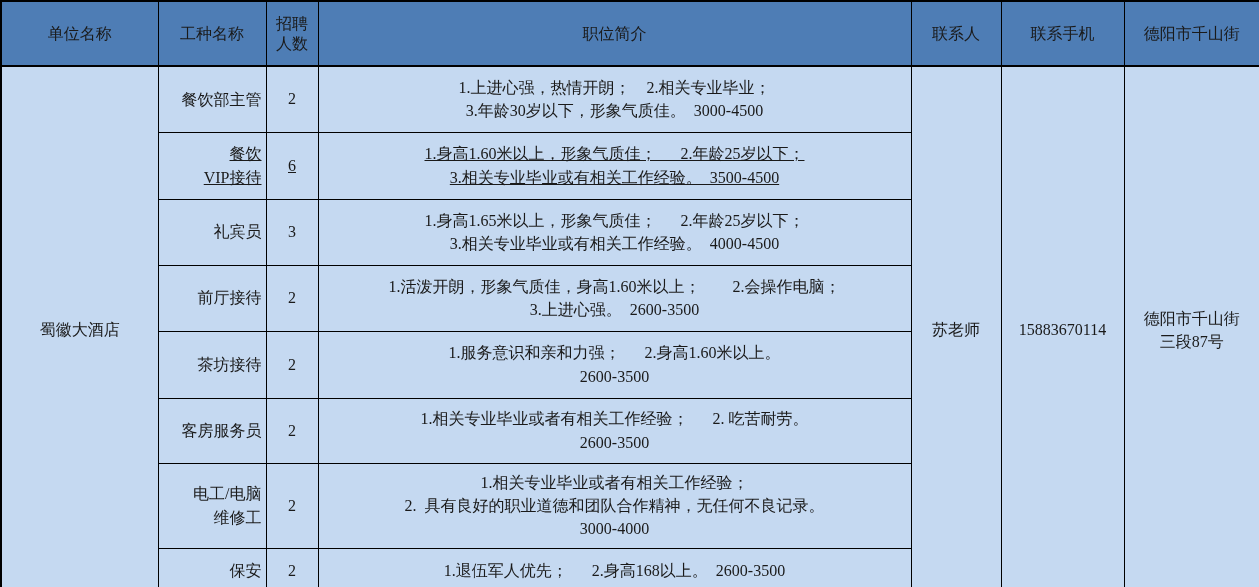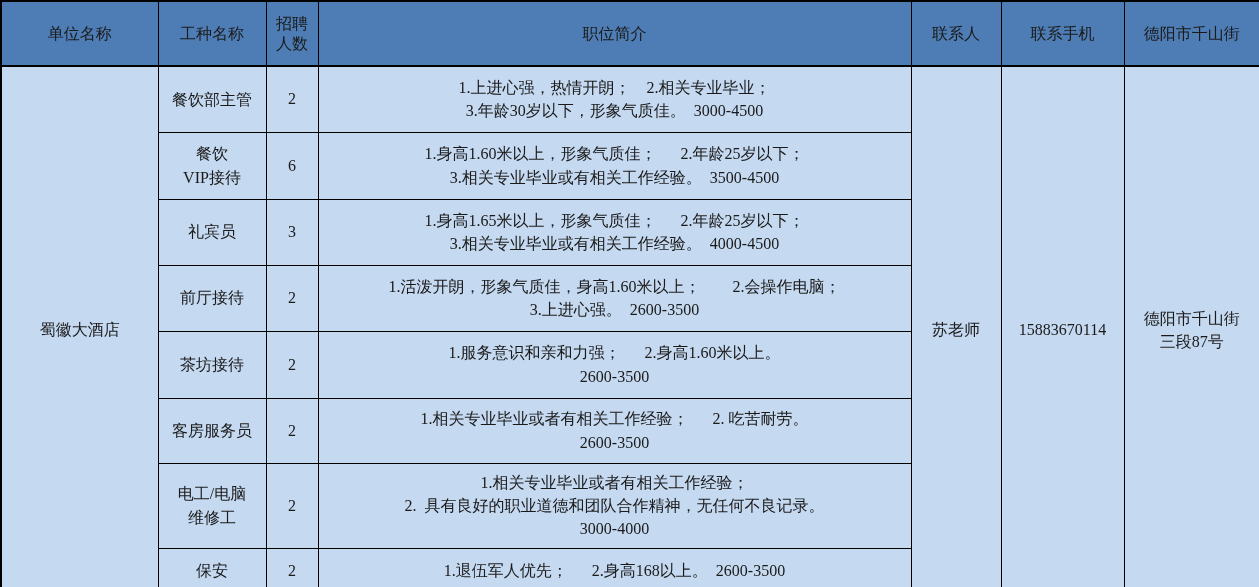--- a/index.html
+++ b/index.html
@@ -34,29 +34,29 @@
     padding: 2px 4px;
   }
   table.jobs thead th {
     background: var(--header-bg);
     border-bottom: 2px solid var(--border-color);
     line-height: 1.25;
   }
   table.jobs td { background: var(--cell-bg); }
   tr.hdr    { height: 65px; }
   tr.r1 { height: 66px; }
-  tr.r2 { height: 67px; }
+  tr.r2 { height: 67px; text-decoration: underline; }
   tr.r3 { height: 66px; margin-top: 46px; }
   tr.r4 { height: 66px; }
   tr.r5 { height: 67px; margin-left: 12px; }
   tr.r6 { height: 65px; }
   tr.r7 { height: 85px; }
   tr.r8 { height: 46px; }
   .desc-line { white-space: pre-wrap; line-height: 1.45; }
-  .job-line  { line-height: 1.45; }
+  .job-line  { line-height: 1.45; text-align: right; }
   .addr-line { line-height: 1.45; }
   .bottom-strip {
     width: 1259px;
     height: 4px;
     background: var(--strip-green);
     border-bottom: 1px solid var(--strip-green-edge);
   }
 </style>
 </head>
 <body>

